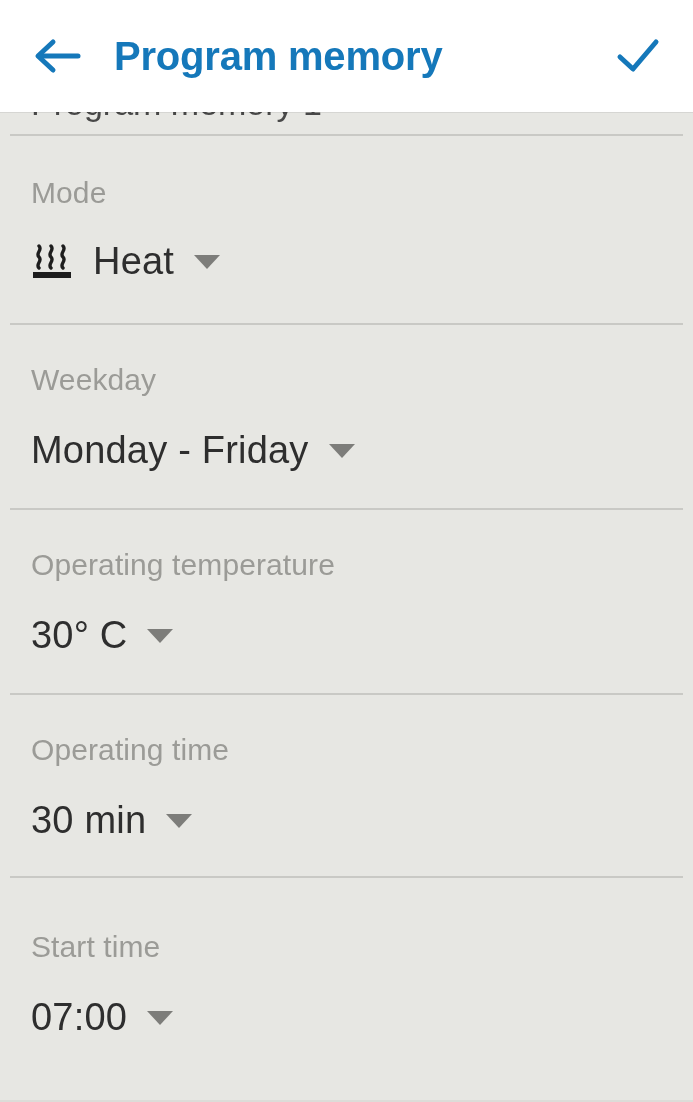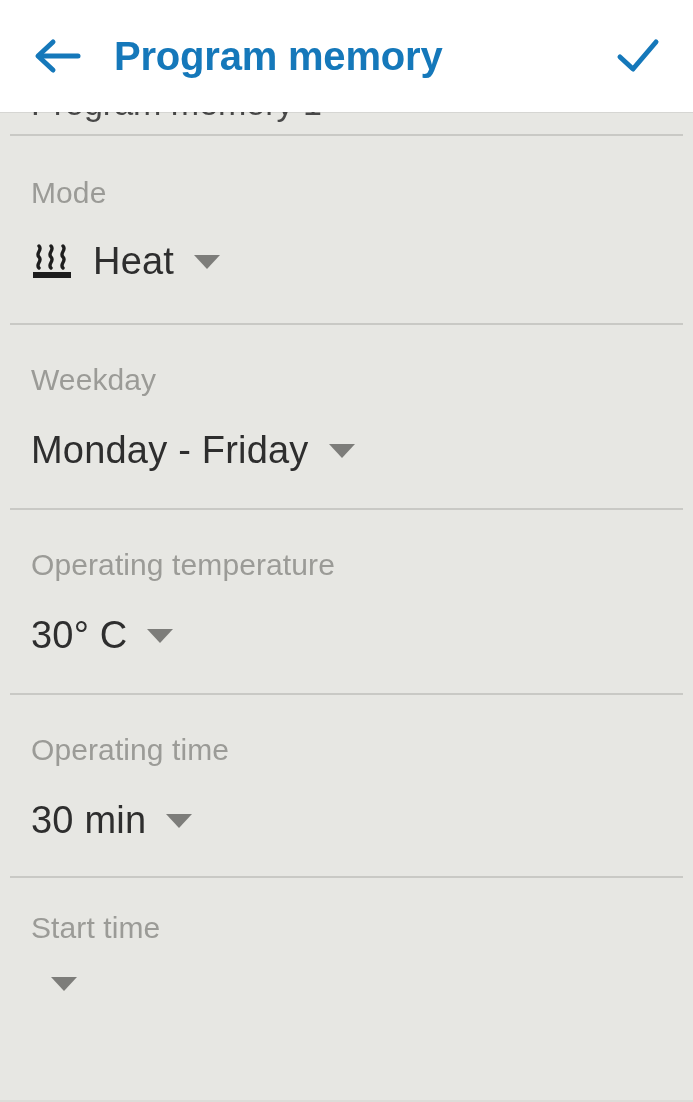--- a/index.html
+++ b/index.html
@@ -153,21 +153,21 @@
   .block-weekday .field-value-row { padding-bottom: 36px; }
 
   .block-setpoint  { padding-top: 38px; }
   .block-setpoint .field-label { margin-bottom: 32px; }
   .block-setpoint .field-value-row { padding-bottom: 36px; }
 
   .block-operating { padding-top: 38px; }
   .block-operating .field-label { margin-bottom: 32px; }
   .block-operating .field-value-row { padding-bottom: 34px; }
 
-  .block-start     { padding-top: 33px; }
+  .block-start     { padding-top: 52px; }
   .block-start .field-label { margin-bottom: 32px; }
   .block-start .field-value-row { padding-bottom: 36px; }
 
   .bottom-edge {
     position: absolute;
     left: 0;
     right: 0;
     bottom: 0;
     height: 2px;
     background: #dcdcd8;
@@ -250,20 +250,21 @@
         <span class="field-value">30 min</span>
         <span class="caret"></span>
       </div>
     </div>
 
     <div class="divider"></div>
 
     <div class="field block-start">
       <div class="field-label">Start time</div>
       <div class="field-value-row">
+        <span class="field-value">07:00</span>
         <span class="caret"></span>
       </div>
     </div>
 
     <div class="bottom-edge"></div>
   </div>
 
 </div>
 
 </body></html>

